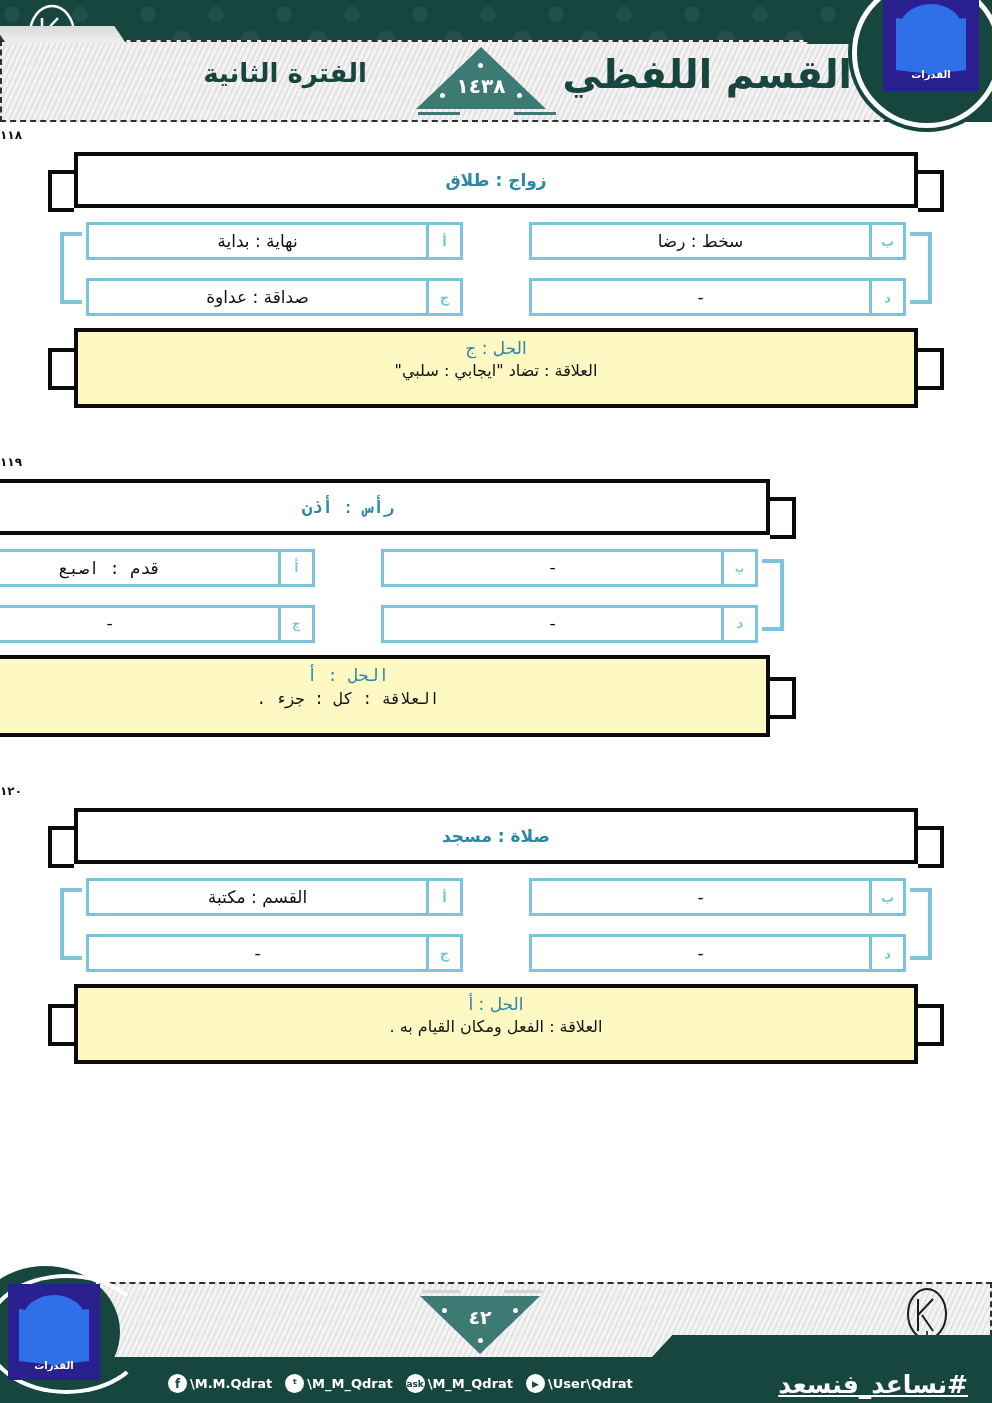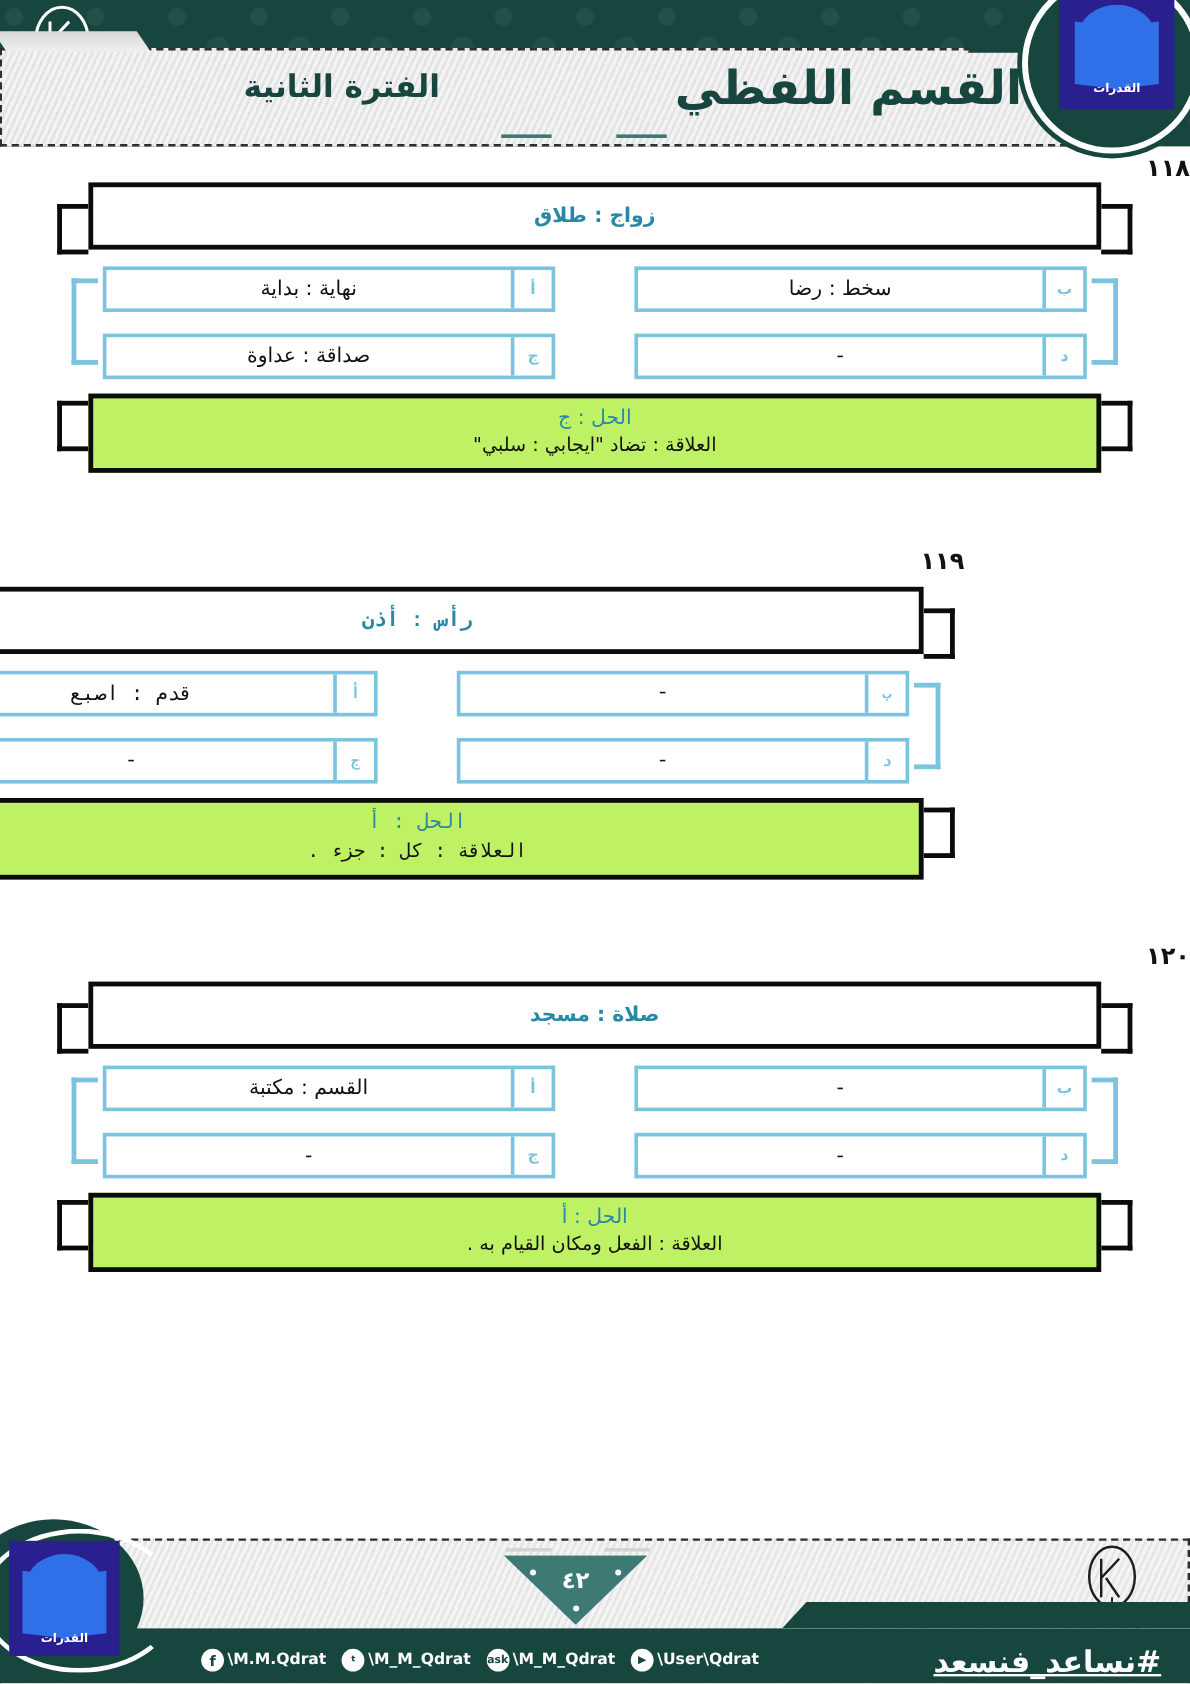--- a/index.html
+++ b/index.html
@@ -53,21 +53,21 @@
   .bk .pgl{left:2px;transform:skewY(7deg)}
   .bk .pgr{right:2px;transform:skewY(-7deg)}
   .bk .spine{position:absolute;left:50%;bottom:2px;margin-left:-3px;width:6px;height:62px;
     background:#2f6fe8;}
   .bk .fan{position:absolute;left:5px;top:0;width:64px;height:26px;
     border-radius:50% 50% 0 0/100% 100% 0 0;background:#2f6fe8;}
   .bk .q{position:absolute;left:0;right:0;bottom:-2px;text-align:center;font-size:10px;
     color:#fff;font-weight:bold;}
 
   
-  .qnum{text-align:right;font-size:20px;font-weight:bold;color:#111;
+  .qnum{text-align:left;font-size:12px;font-weight:bold;color:#111;
     letter-spacing:1px;font-family:"DejaVu Sans",sans-serif;}
   .qblock{position:relative;width:912px;margin:0 auto;}
 
   .stem{position:relative;margin:0 34px;height:56px;border:4px solid #0b0b0b;
     background:#fff;display:flex;align-items:center;justify-content:center;}
   .stem span{font-size:17px;font-weight:bold;color:#2b87a6;}
 
   .brk{position:absolute;width:26px;border-style:solid;border-color:#0b0b0b;}
   .brk.top-r{right:8px;top:18px;height:42px;border-width:4px 4px 4px 0;border-left:none;}
   .brk.top-l{left:8px;top:18px;height:42px;border-width:4px 0 4px 4px;border-right:none;}
@@ -80,21 +80,21 @@
   .opt{flex:1;display:flex;height:38px;border:3px solid #7cc3dd;background:#fff;}
   .opt .ltr{width:34px;border-left:3px solid #7cc3dd;display:flex;align-items:center;
     justify-content:center;font-size:13px;color:#7cc3dd;font-weight:bold;}
   .opt .txt{flex:1;display:flex;align-items:center;justify-content:center;
     font-size:17px;color:#111;}
   .obrk{position:absolute;width:22px;border-style:solid;border-color:#7cc3dd;}
   .obrk.r{right:-26px;top:10px;height:72px;border-width:4px 4px 4px 0;border-left:none;}
   .obrk.l{left:-26px;top:10px;height:72px;border-width:4px 0 4px 4px;border-right:none;}
 
   .sol{position:relative;margin:0 34px;min-height:62px;border:4px solid #0b0b0b;
-    background:#bef264;padding:6px 10px 10px;text-align:center;}
+    background:#fef9c3;padding:6px 10px 24px;text-align:center;}
   .sol .ans{font-size:17px;color:#2b87a6;margin-bottom:3px;}
   .sol .rel{font-size:16px;color:#111;}
 
   
   .ftr{position:absolute;left:0;bottom:0;width:992px;height:143px;}
   .ftr-dash{position:absolute;left:0;top:22px;width:992px;height:121px;
     background:repeating-linear-gradient(115deg,#f4f4f4 0 3px,#e4e4e4 3px 5px);
     border:2px dashed #2e2e2e;border-bottom:none;}
   .ftr-bar{position:absolute;left:0;bottom:0;width:992px;height:46px;background:#17463f;}
   .ftr-bar::after{content:"";position:absolute;right:0;bottom:46px;width:340px;height:22px;
@@ -143,39 +143,46 @@
       <div class="kname">Kareem Ra'fat</div>
     </div>
 
     <div class="hdr-band">
       <div class="hdr-notch"></div>
     </div>
 
     <div class="hdr-title">القسم اللفظي</div>
     <div class="hdr-sub">الفترة الثانية</div>
 
+    <div class="yr-tri">
+      <div class="tri"></div>
+      <div class="dot d1"></div>
+      <div class="dot d2"></div>
+      <div class="dot d3"></div>
+      <div class="yr">١٤٣٨</div>
+    </div>
     <div class="yr-dash a"></div>
     <div class="yr-dash b"></div>
 
     <div class="badge">
       <div class="badge-in">
         <div class="bk">
           <div class="fan"></div>
           <div class="pg pgl"></div>
           <div class="pg pgr"></div>
           <div class="spine"></div>
           <div class="q">القدرات</div>
         </div>
       </div>
     </div>
   </div>
 
   <div style="position:absolute;left:0;top:128px;width:992px;">
     <div class="qnum">١١٨</div>
-    <div class="qblock" style="">
+    <div class="qblock" style="margin-top:10px;">
       <div class="brk top-r"></div>
       <div class="brk top-l"></div>
       <div class="stem">
         <span>زواج : طلاق</span>
       </div>
       <div class="opts">
         <div class="obrk r"></div>
         <div class="obrk l"></div>
         <div class="optrow">
           <div class="opt">

